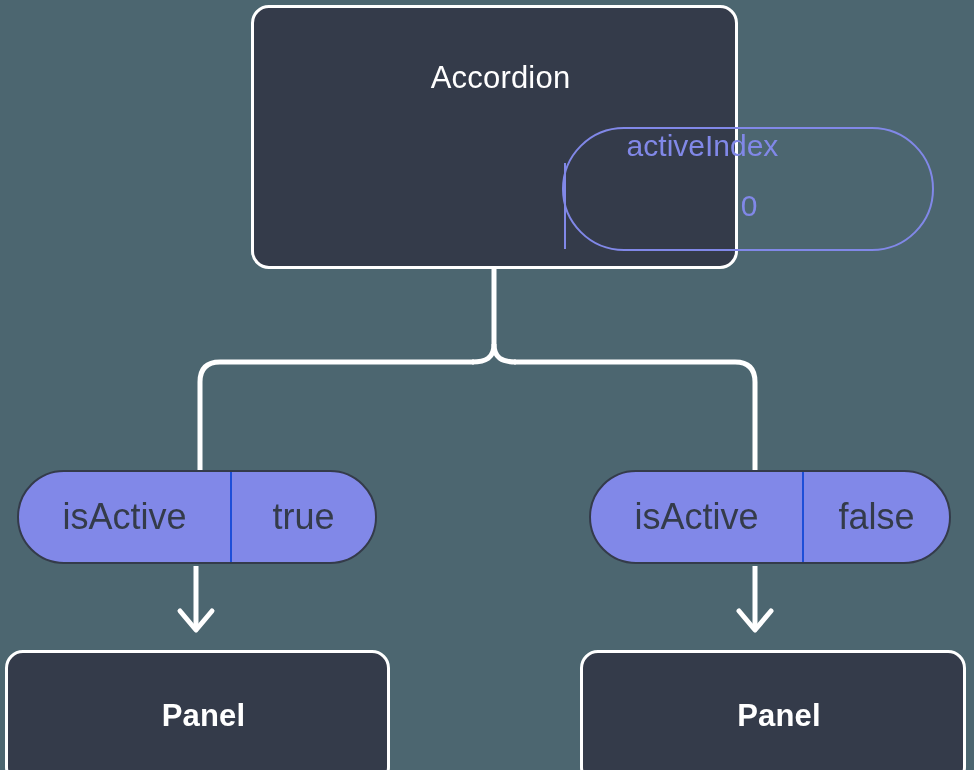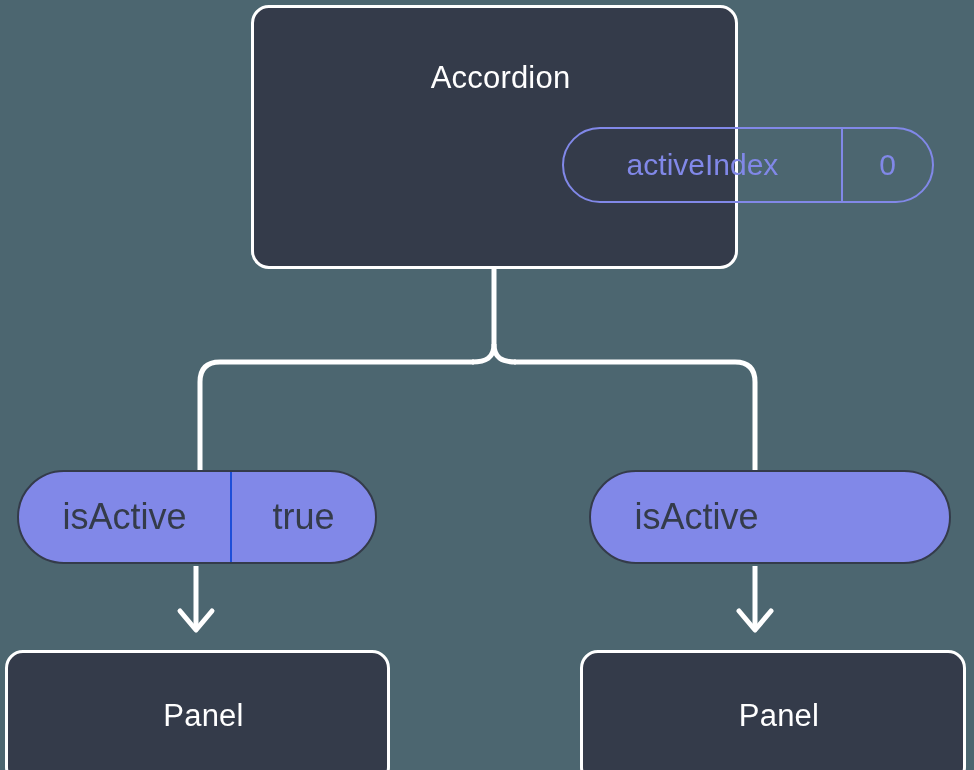--- a/index.html
+++ b/index.html
@@ -54,21 +54,21 @@
     height: 264px;
   }
   #accordion-node .node-title { top: 52px; }
 
   
   .panel-node {
     height: 135px;
   }
   #panel-left-node  { left: 5px;   top: 650px; width: 385px; }
   #panel-right-node { left: 580px; top: 650px; width: 386px; }
-  .panel-node .node-title { top: 45px; }
+  .panel-node .node-title { top: 45px; font-weight: bold; }
 
   
   .pill-outline {
     position: absolute;
     box-sizing: border-box;
     display: flex;
     align-items: stretch;
     border: 2px solid #8188e8;
     border-radius: 999px;
     background: transparent;
@@ -87,21 +87,22 @@
     padding: 0 10px 0 38px;
   }
   .pill-outline .pill-val {
     flex: 1 1 auto;
     border-left: 2px solid #8188e8;
   }
   #active-index-pill {
     left: 308px;
     top: 119px;
     width: 372px;
-    height: 76px;
+    height: 124px;
+    flex-direction: column;
   }
   #active-index-pill .pill-key { width: 277px; padding: 0; }
 
   
   .pill-filled {
     position: absolute;
     box-sizing: border-box;
     display: flex;
     align-items: stretch;
     background: #8188e8;
@@ -169,20 +170,21 @@
     </div>
   </div>
 
   <div class="pill-filled" id="is-active-true-pill">
     <span class="pill-key">isActive</span>
     <span class="pill-val">true</span>
   </div>
 
   <div class="pill-filled" id="is-active-false-pill">
     <span class="pill-key">isActive</span>
+    <span class="pill-val">false</span>
   </div>
 
   <div class="node-box panel-node" id="panel-left-node">
     <div class="node-title">Panel</div>
   </div>
 
   <div class="node-box panel-node" id="panel-right-node">
     <div class="node-title">Panel</div>
   </div>
 

